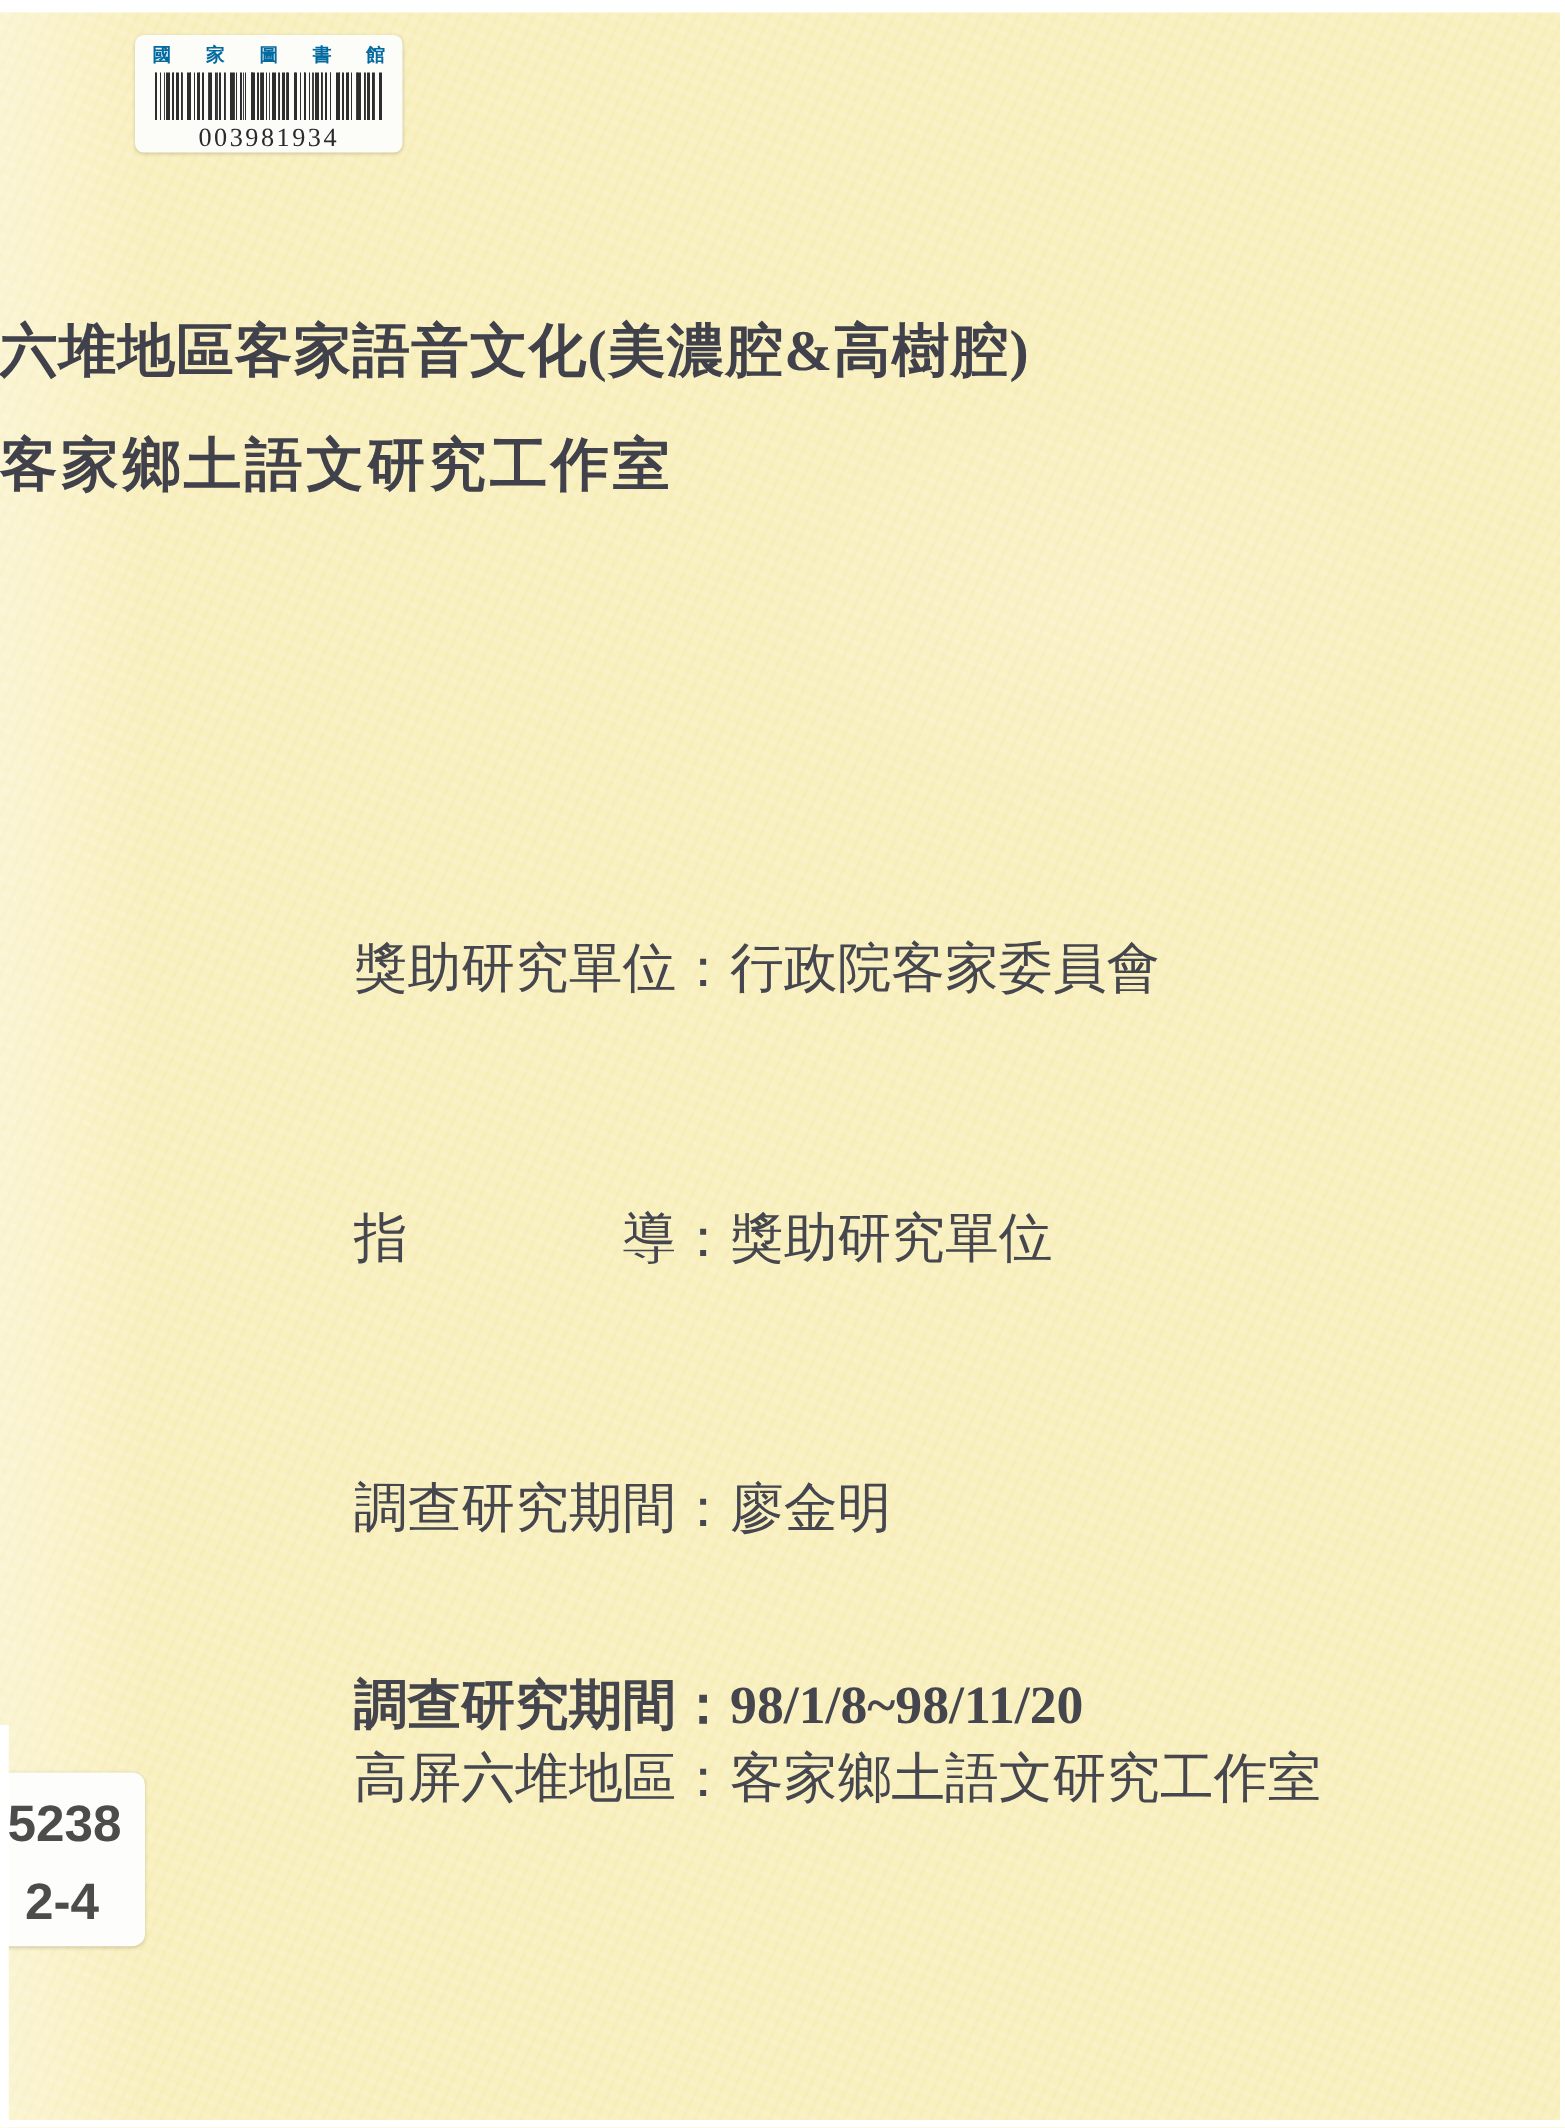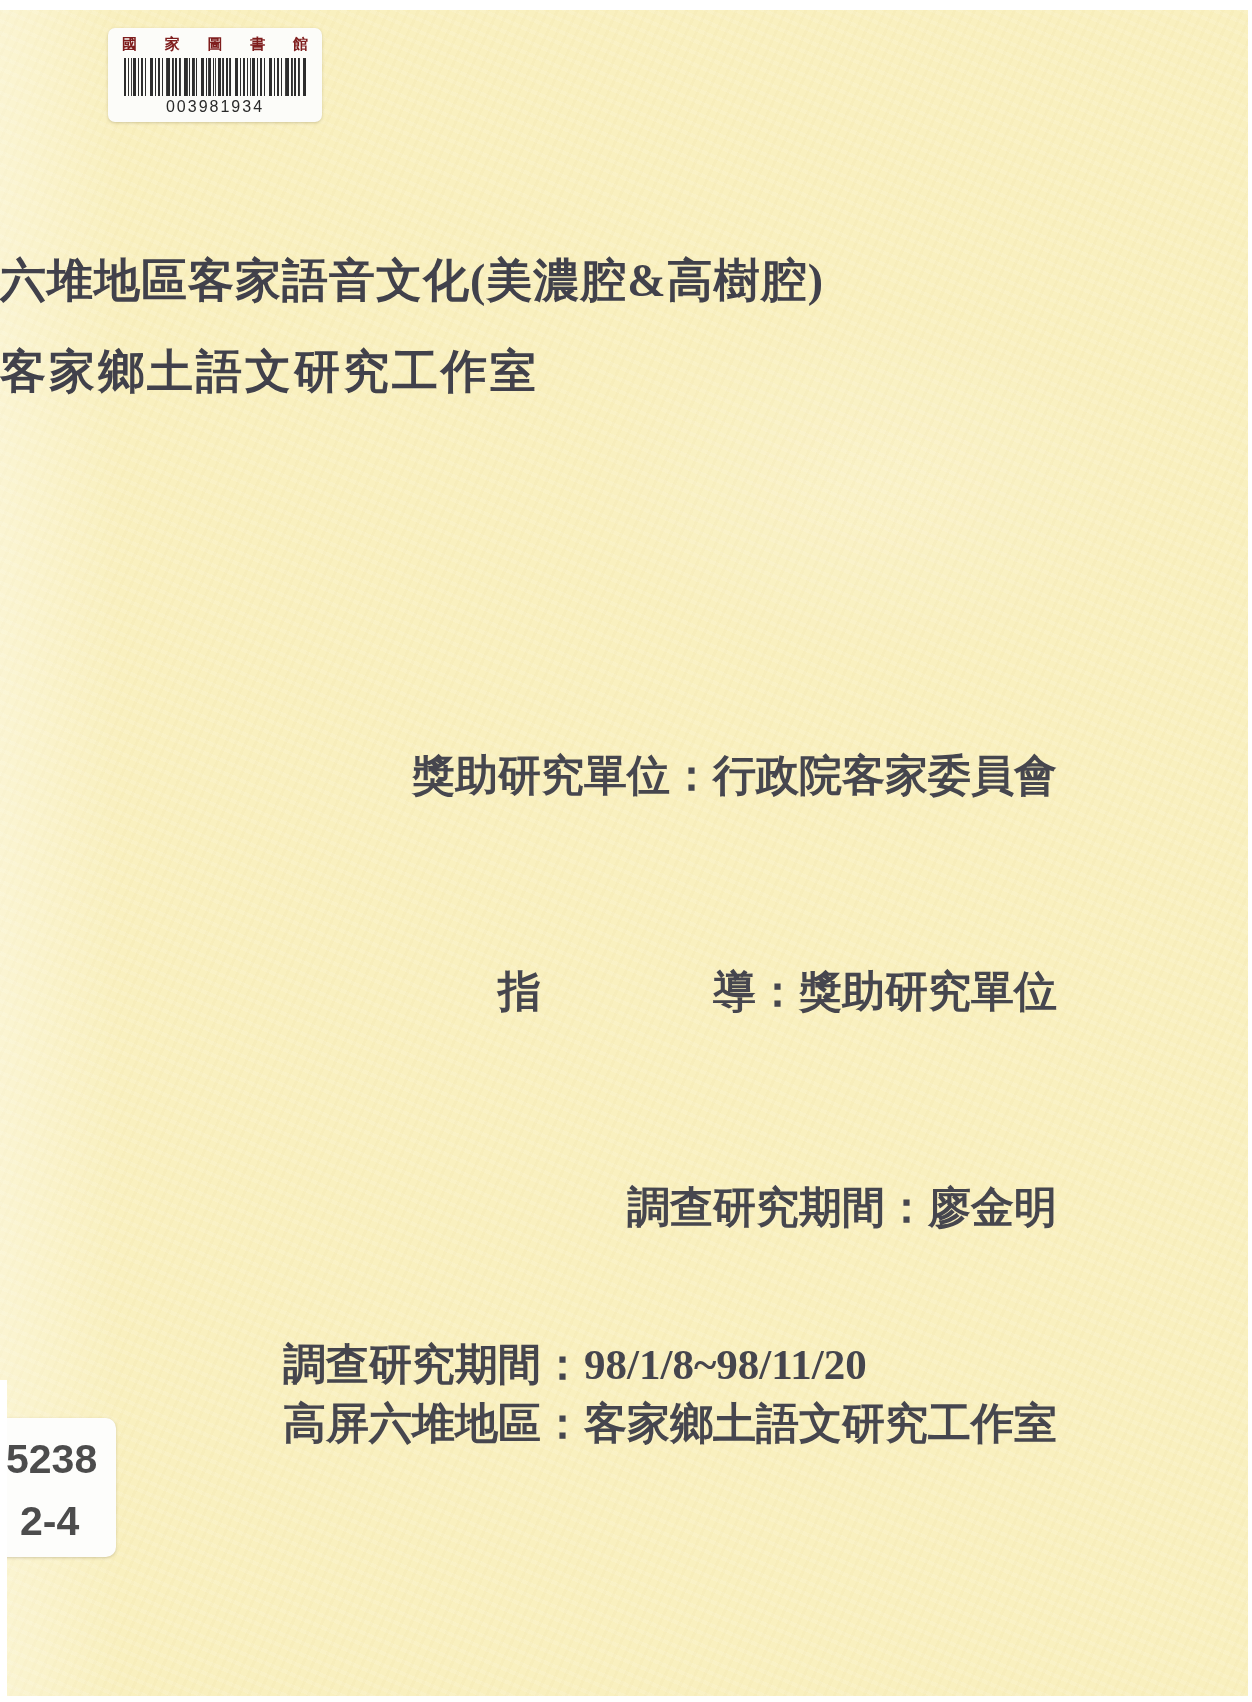--- a/index.html
+++ b/index.html
@@ -20,52 +20,51 @@
   
   .edge-left-strip{position:absolute;left:0;top:1380px;width:7px;height:322px;background:#ffffff;}
 
   
   .barcode-label{
     position:absolute;left:108px;top:18px;width:214px;height:94px;
     background:#fcfcf9;border-radius:7px;box-shadow:0 1px 3px rgba(90,80,40,0.25);
     text-align:center;padding-top:7px;box-sizing:border-box;
   }
   .lib-name{
-    font-size:15px;color:#7f1d1d;letter-spacing:12px;padding-left:12px;
+    font-size:15px;color:#0369a1;letter-spacing:12px;padding-left:12px;
     font-family:"Liberation Serif","DejaVu Serif",serif;font-weight:bold;
   }
   .barcode{
     height:38px;margin:4px 16px 0 16px;
     background:
       repeating-linear-gradient(90deg,
         #2d2d2d 0 2px, transparent 2px 4px,
         #2d2d2d 4px 5px, transparent 5px 9px,
         #2d2d2d 9px 12px, transparent 12px 14px,
         #2d2d2d 14px 15px, transparent 15px 17px),
       repeating-linear-gradient(90deg, rgba(45,45,45,0.9) 0 1px, transparent 1px 7px);
   }
   .barcode-number{
-    font-size:16px;color:#2a2a2a;margin-top:2px;letter-spacing:2px;
-    font-family:Liberation Sans, sans-serif;
+    font-size:21px;color:#2a2a2a;margin-top:2px;letter-spacing:2px;
+    font-family:Liberation Serif, serif;
   }
 
   
   .title-block{
     position:absolute;top:240px;left:0;width:1178px;text-align:left;
     color:#41414b;font-weight:bold;
   }
   .title-line1{font-size:46px;letter-spacing:1px;}
   .title-line2{font-size:46px;margin-top:29px;letter-spacing:3px;}
 
   
   .credits{
     position:absolute;left:283px;top:586px;
-    font-size:43px;line-height:72px;color:#46464e;font-weight:bold;
+    font-size:43px;line-height:72px;color:#46464e;font-weight:normal;
     white-space:pre;
-    text-align:right;
   }
   
   .details{
     position:absolute;left:283px;top:1172px;
     font-size:43px;line-height:73px;color:#45454d;font-weight:bold;
     white-space:pre;
   }
 
   
   .call-label{

